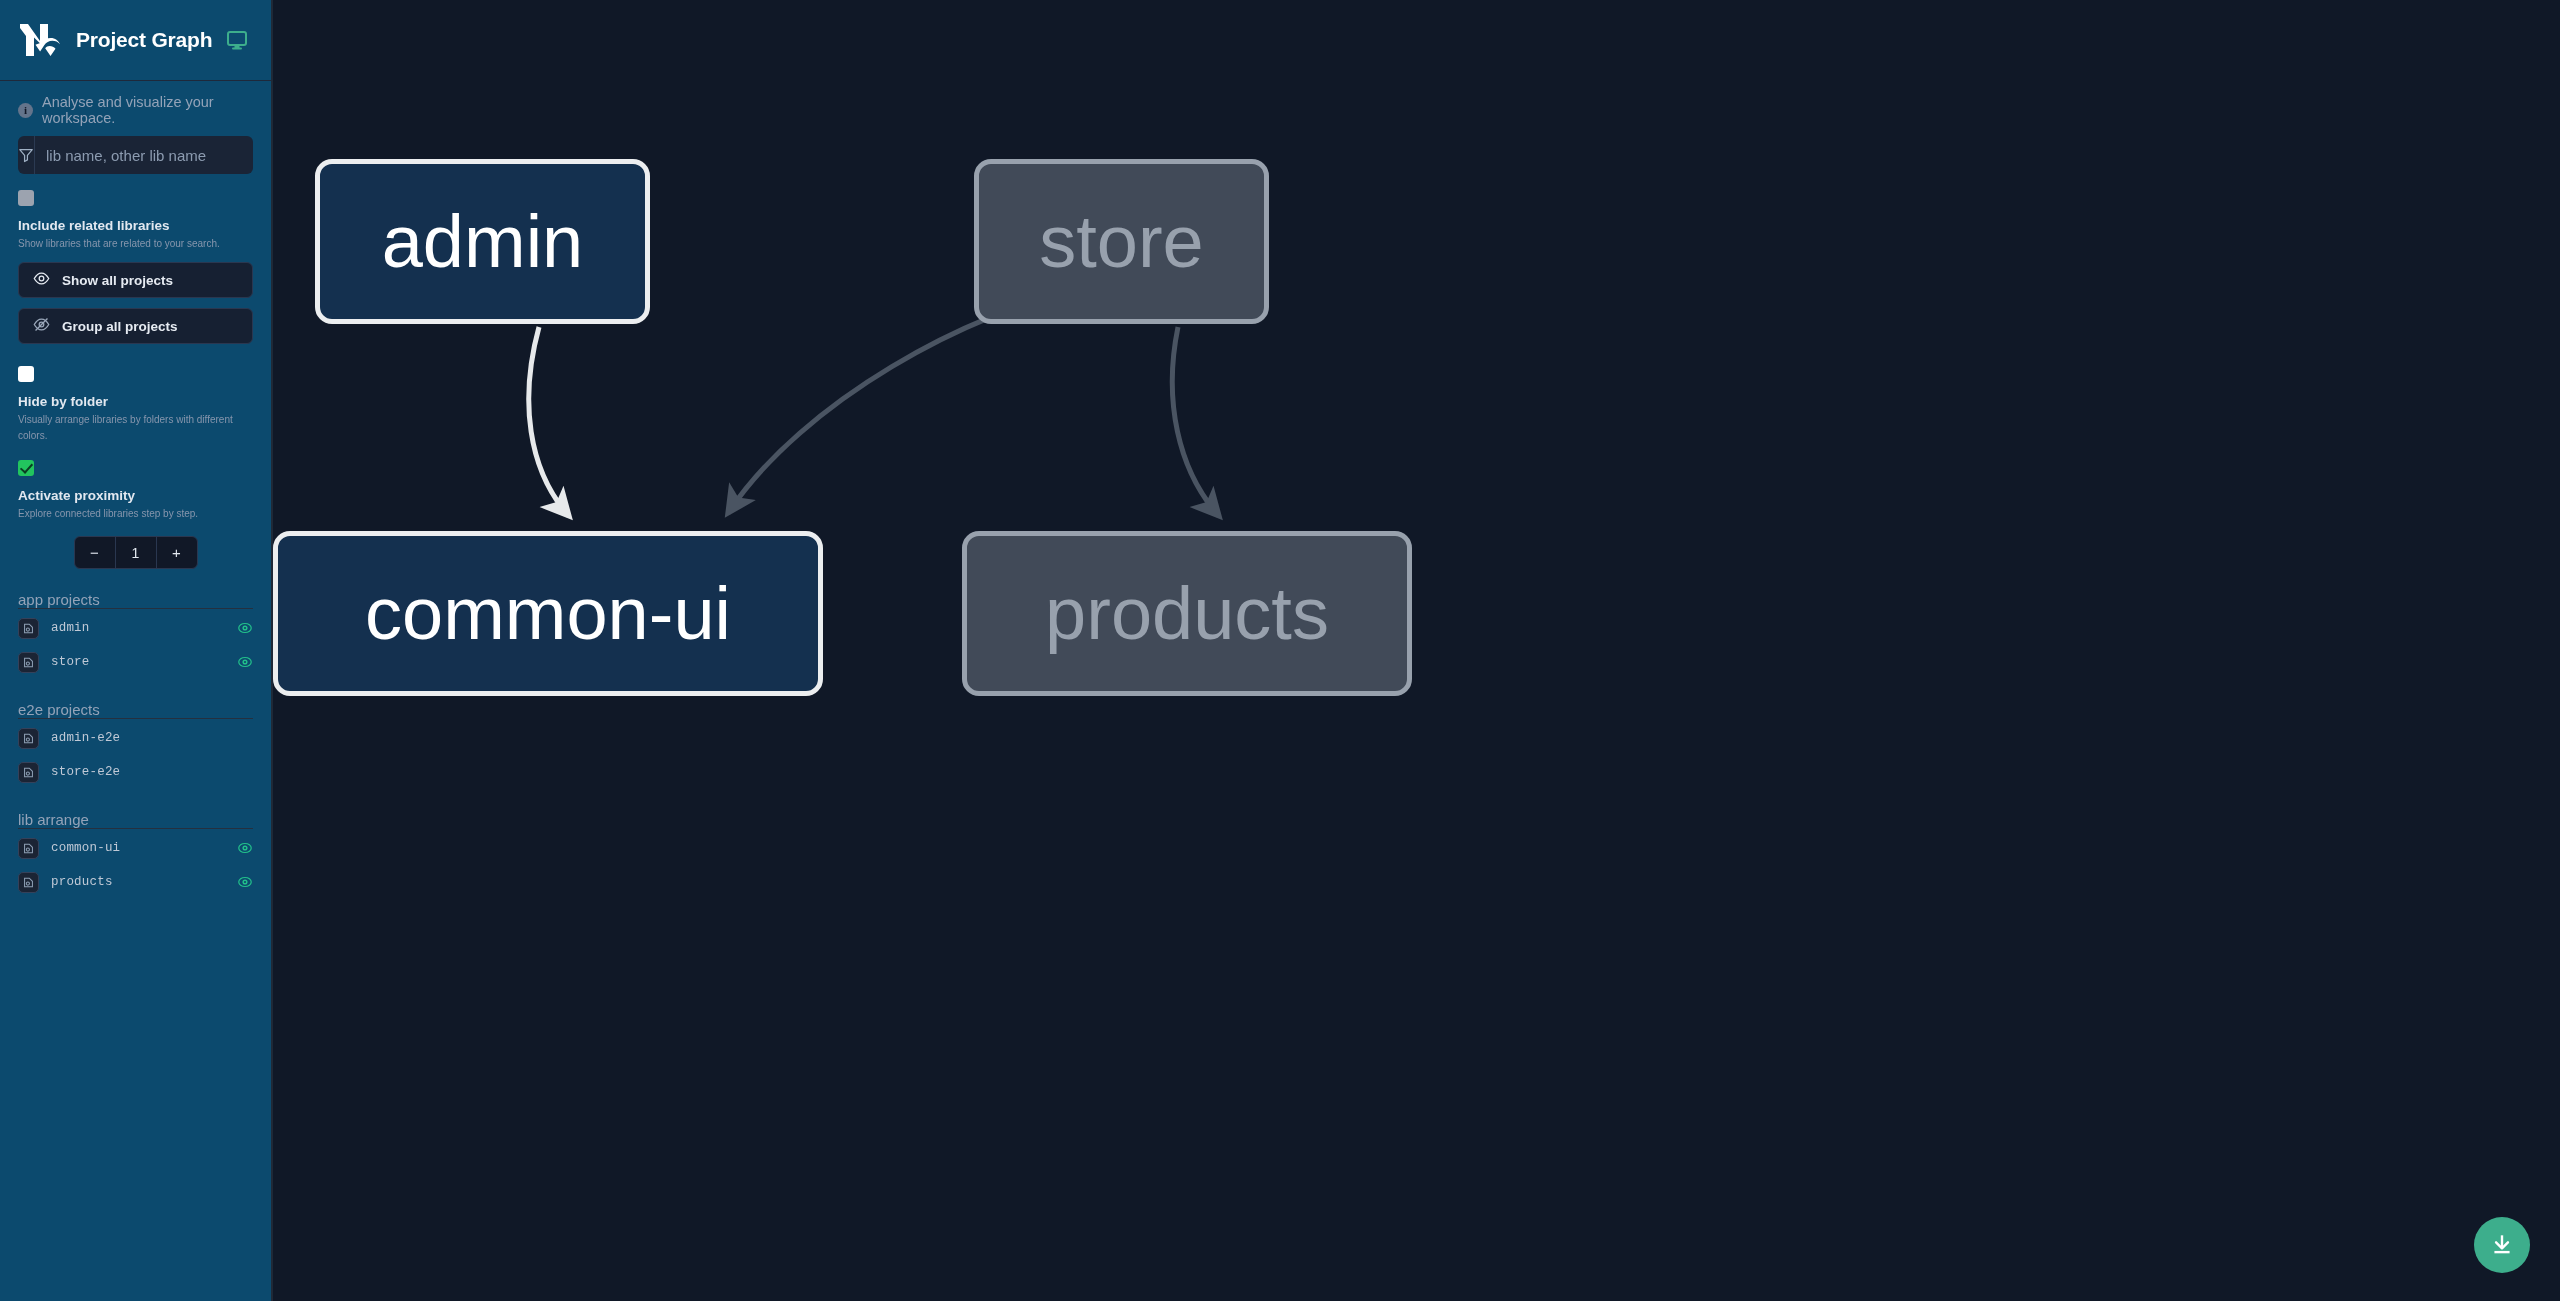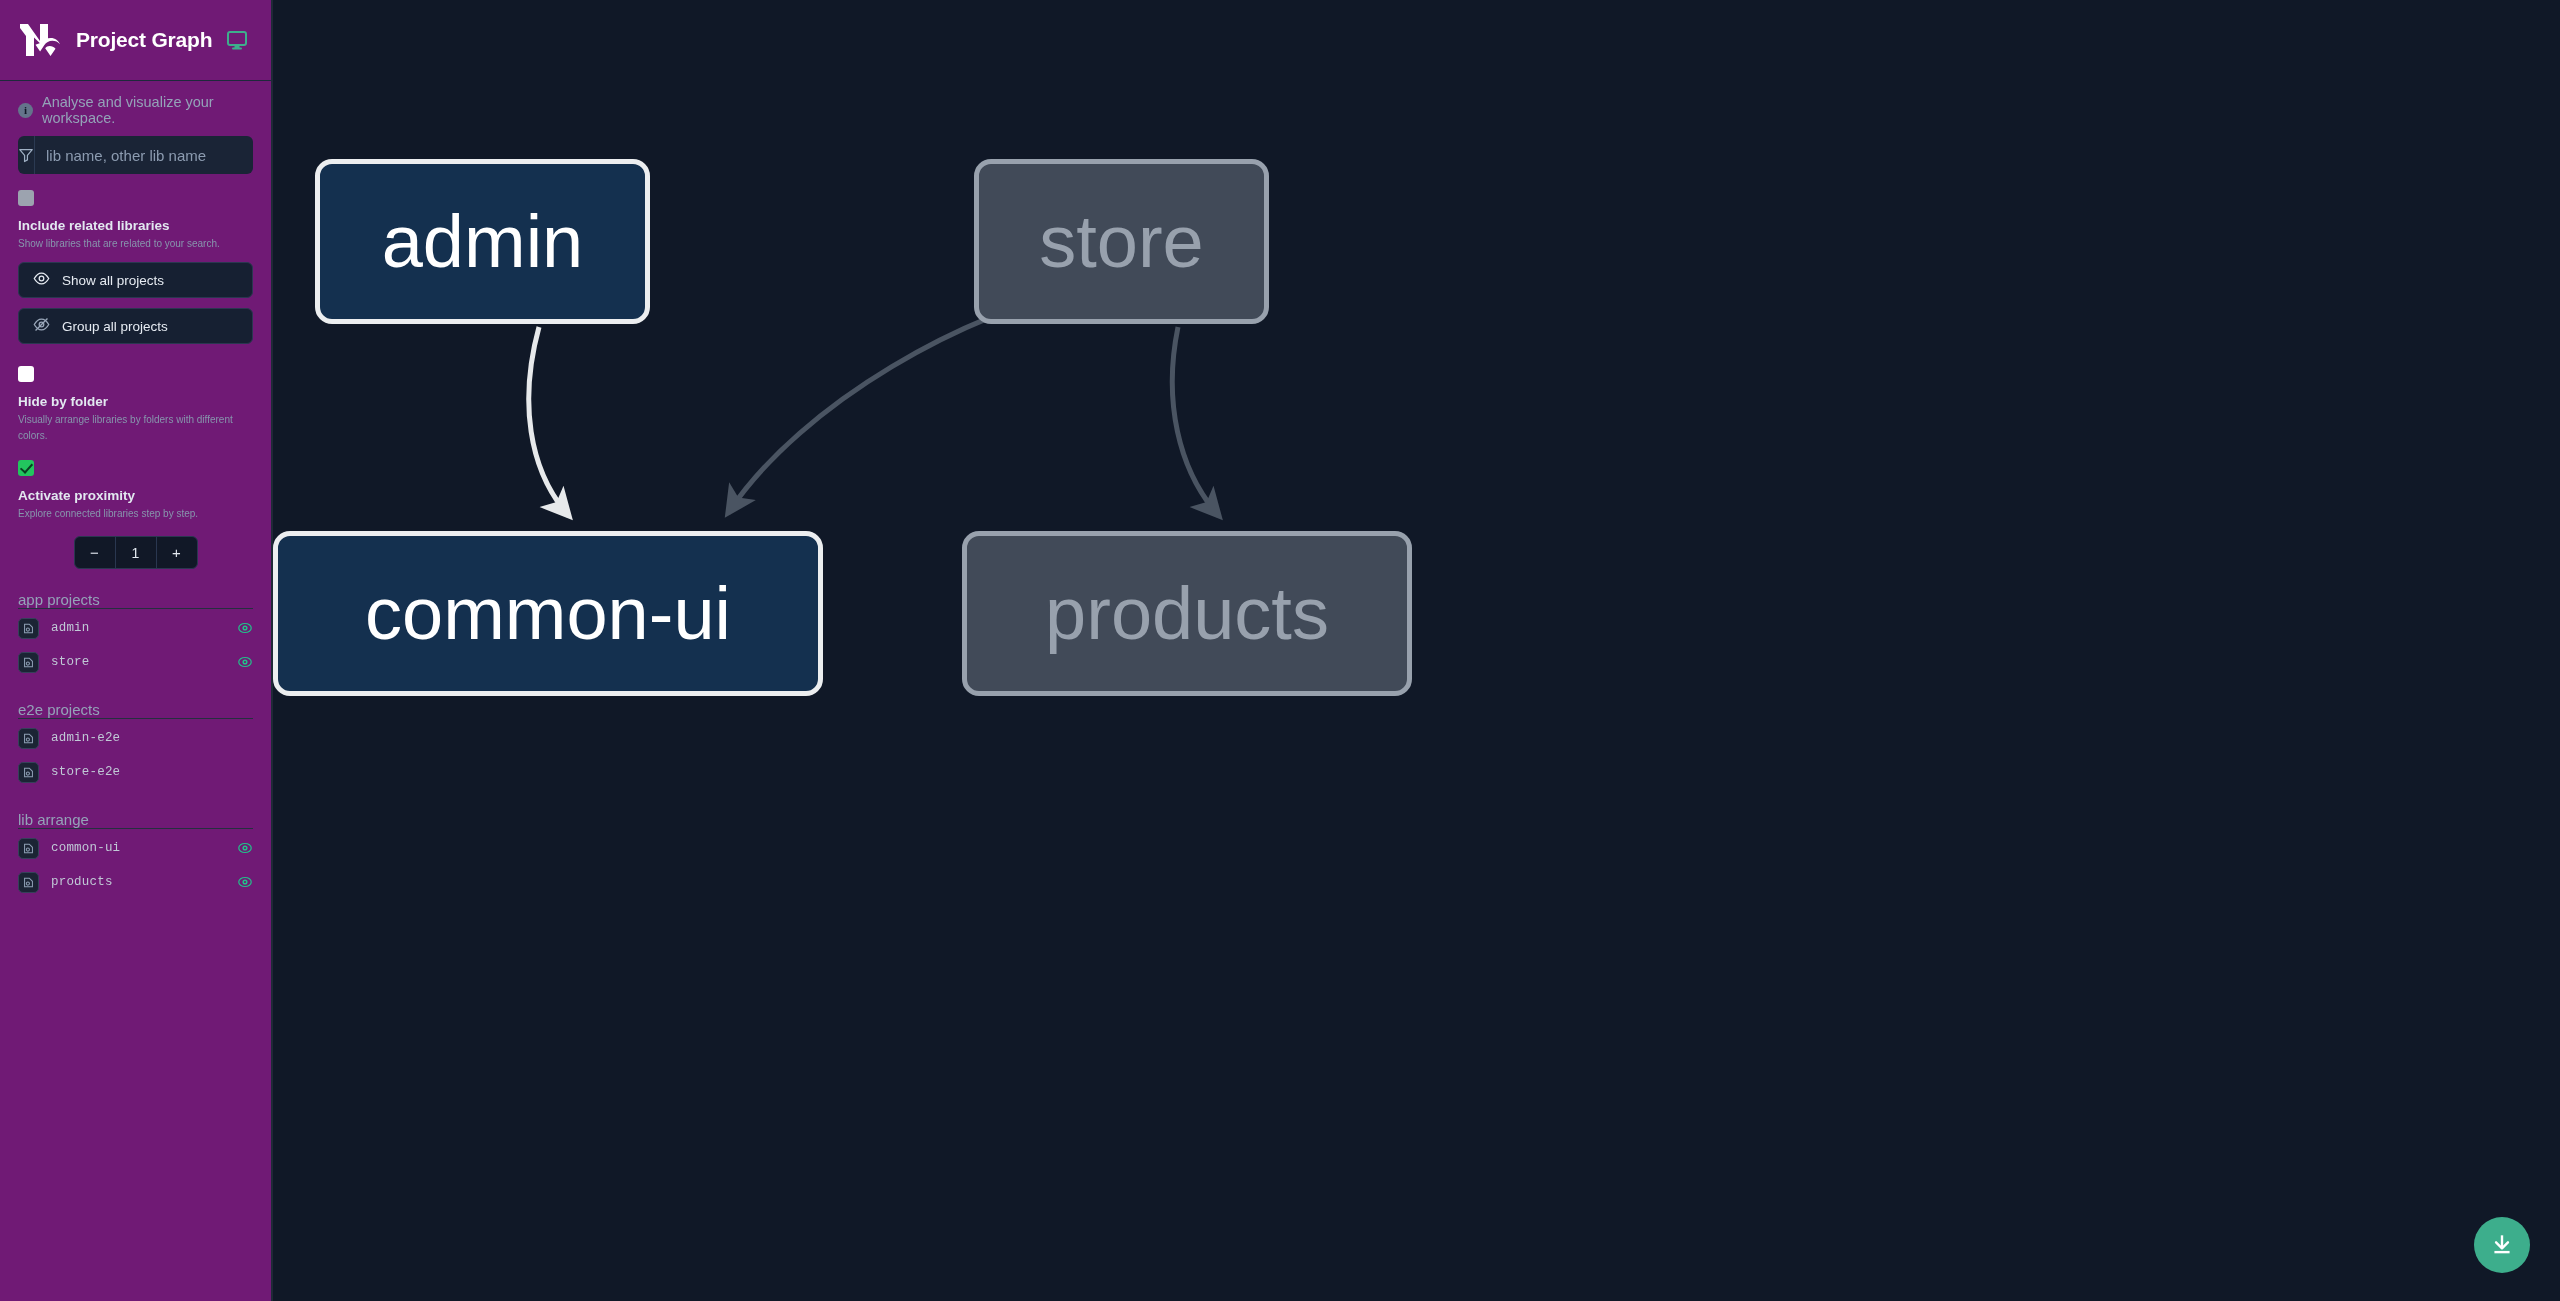--- a/index.html
+++ b/index.html
@@ -8,21 +8,21 @@
     width: 2560px; height: 1301px;
     background: #0f172a;
     font-family: "Liberation Sans", sans-serif;
     overflow: hidden;
   }
   #app { position: relative; width: 2560px; height: 1301px; display: flex; }
 
   
   #sidebar {
     width: 272px; height: 1301px;
-    background: #701a75;
+    background: #0c4a6e;
     border-right: 1px solid #1f2937;
     position: relative;
     flex: 0 0 272px;
     overflow: hidden;
   }
   .sb-header {
     height: 81px;
     display: flex; align-items: center;
     padding: 0 18px;
     border-bottom: 1px solid #1e293b;
@@ -87,21 +87,21 @@
   .chk-title { color: #e2e8f0; font-size: 13.5px; font-weight: bold; line-height: 15px; }
   .chk-desc  { color: #8796ad; font-size: 10px; line-height: 16px; margin-top: 2px; }
 
   .btn {
     display: flex; align-items: center; gap: 12px;
     width: 100%; height: 36px;
     margin-top: 10px; padding: 0 14px;
     background: #162032;
     border: 1px solid #2a3750;
     border-radius: 6px;
-    color: #e6ebf2; font-size: 13.5px; font-weight: normal;
+    color: #e6ebf2; font-size: 13.5px; font-weight: bold;
     font-family: "Liberation Sans", sans-serif;
     cursor: pointer; text-align: left;
   }
   .btn svg { flex: 0 0 17px; }
 
   .stepper {
     display: flex; margin: 14px auto 0 auto;
     width: 124px; height: 33px;
     border: 1px solid #2a3750; border-radius: 6px; overflow: hidden;
     background: #111827;

